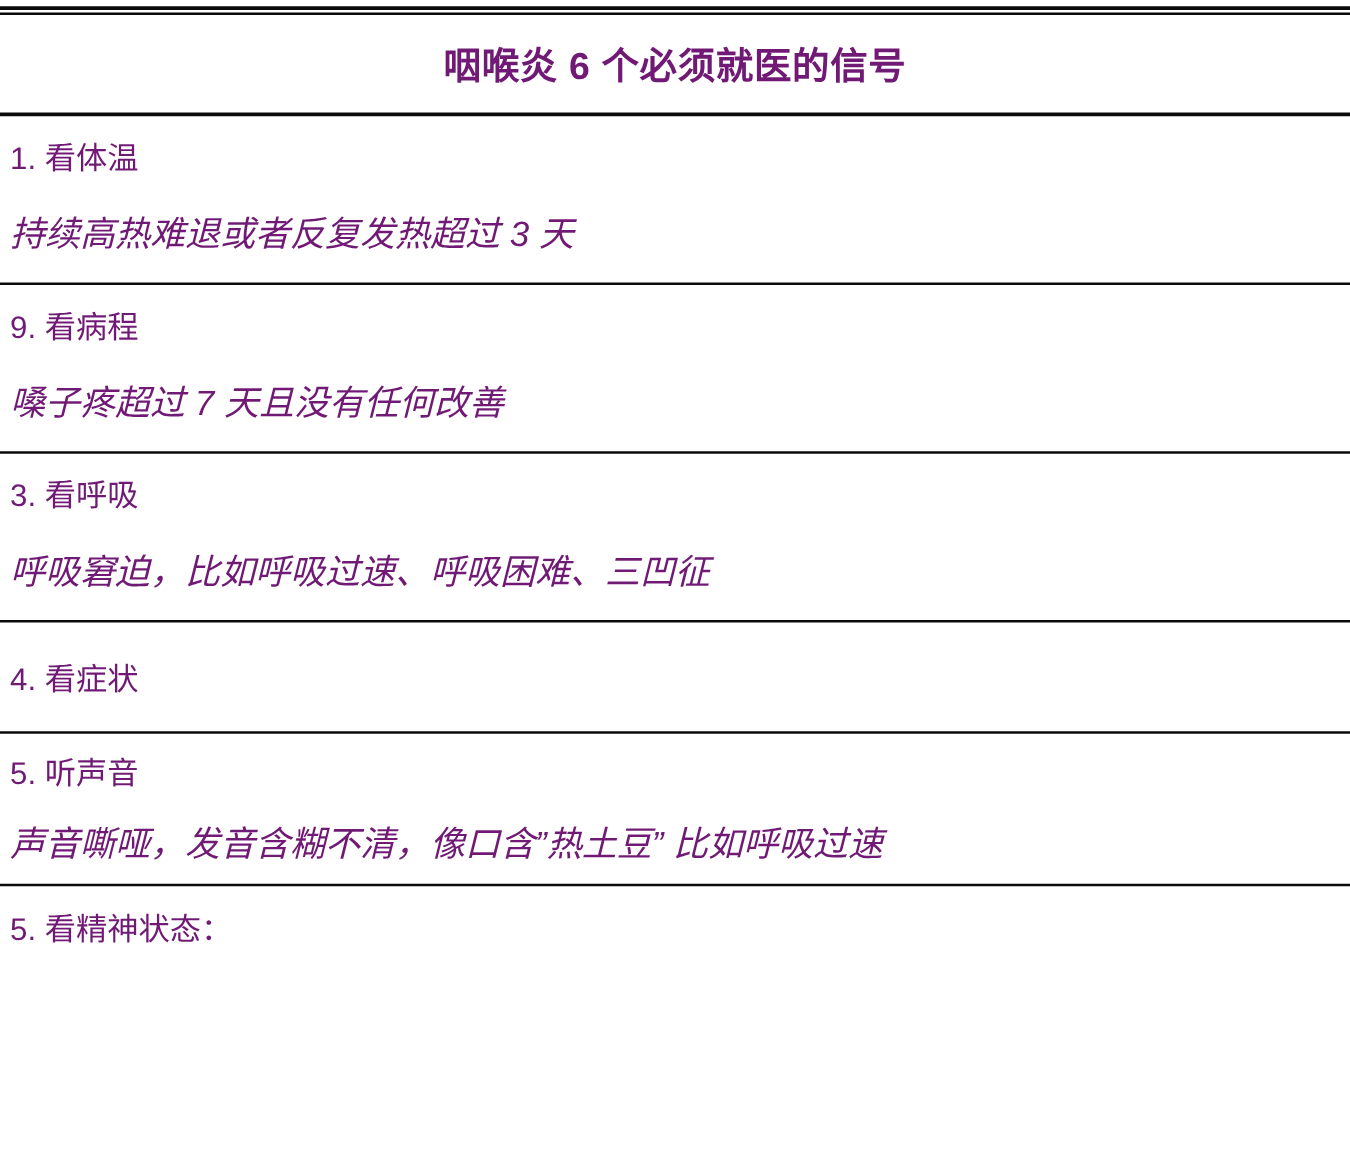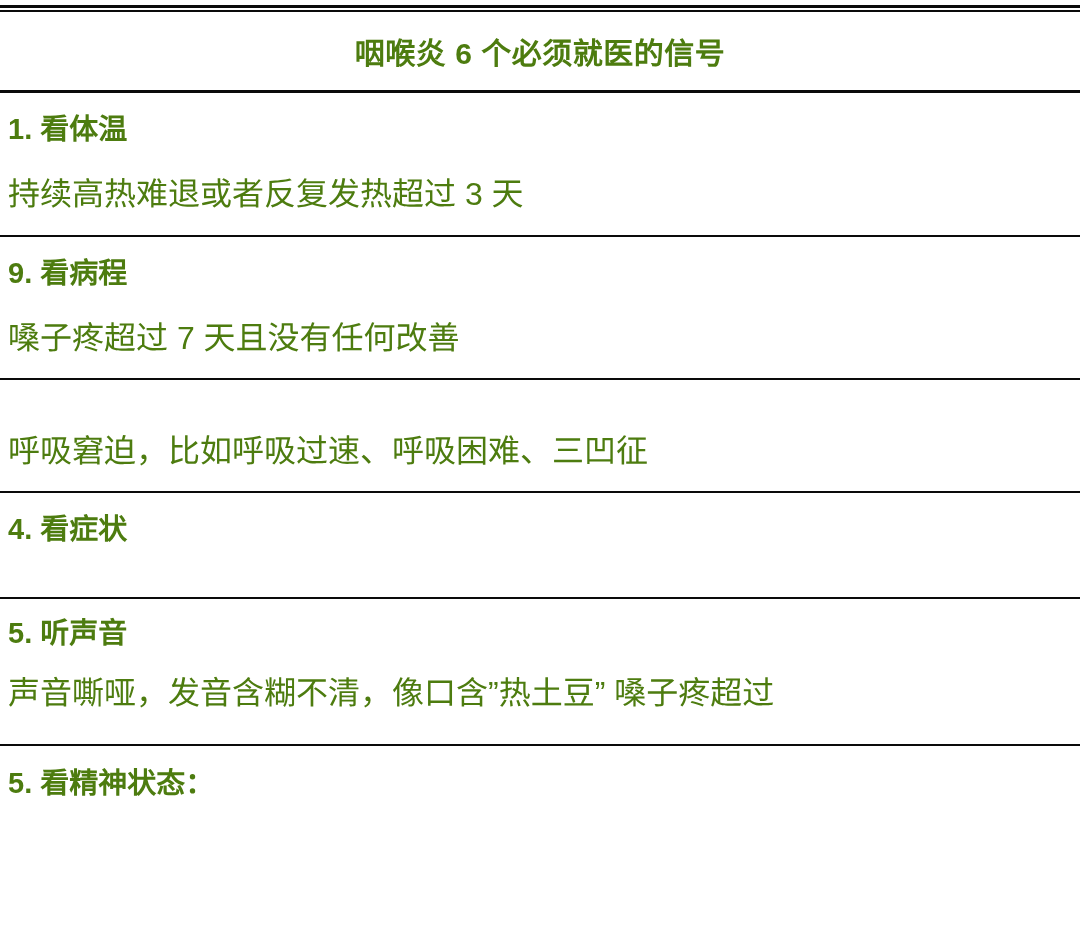--- a/index.html
+++ b/index.html
@@ -5,21 +5,21 @@
   html, body {
     margin: 0;
     padding: 0;
     background: #ffffff;
   }
   .page {
     position: relative;
     width: 1080px;
     height: 926px;
     background: #ffffff;
-    color: #4d7c0f;
+    color: #701a75;
     font-family: "Liberation Sans", "DejaVu Sans", sans-serif;
     overflow: hidden;
     box-sizing: border-box;
   }
   
   .rule-double-top {
     margin-top: 5px;
     height: 2px;            
     border-top: 3px solid #0a0a0a;
     border-bottom: 2px solid #0a0a0a;
@@ -35,35 +35,36 @@
     line-height: 1.1;
     font-weight: 700;
     letter-spacing: 0.5px;
   }
   section.signal {
     padding: 21px 10px 22px 8px;
     border-bottom: 2px solid #0a0a0a;
   }
   section.signal h2 {
     margin: 0;
-    font-size: 29px;
+    font-size: 25px;
     line-height: 1.05;
-    font-weight: 700;
+    font-weight: 400;
   }
   section.signal p {
     margin: 33px 0 0 0;
-    font-size: 32px;
+    font-size: 28px;
     line-height: 1.1;
     font-weight: 400;
+    font-style: italic;
   }
   
-  #sections section:nth-of-type(4) { padding-bottom: 52px; }
+  #sections section:nth-of-type(4) { padding-bottom: 28px; margin-top: 12px; }
   #sections section:nth-of-type(4) p { margin-top: 50px; }
   
-  #sections section:nth-of-type(5) { padding-top: 19px; padding-bottom: 32px; }
+  #sections section:nth-of-type(5) { padding-top: 19px; padding-bottom: 16px; }
   #sections section:nth-of-type(5) p { margin-top: 28px; }
   
   #sections section:nth-of-type(6) { padding-top: 22px; padding-bottom: 20px; border-bottom: none; }
   #sections section:nth-of-type(6) p { margin-top: 24px; }
 </style>
 </head>
 <body>
 
 <div class="page">
 
@@ -78,30 +79,31 @@
     <h2>1. 看体温</h2>
     <p>持续高热难退或者反复发热超过 3 天</p>
   </section>
 
   <section class="signal">
     <h2>9. 看病程</h2>
     <p>嗓子疼超过 7 天且没有任何改善</p>
   </section>
 
   <section class="signal">
+    <h2>3. 看呼吸</h2>
     <p>呼吸窘迫，比如呼吸过速、呼吸困难、三凹征</p>
   </section>
 
   <section class="signal">
     <h2>4. 看症状</h2>
   </section>
 
   <section class="signal">
     <h2>5. 听声音</h2>
-    <p>声音嘶哑，发音含糊不清，像口含”热土豆” 嗓子疼超过</p>
+    <p>声音嘶哑，发音含糊不清，像口含”热土豆” 比如呼吸过速</p>
   </section>
 
   <section class="signal">
     <h2>5. 看精神状态：</h2>
   </section>
 </div>
 
 </div>
 
 </body></html>

